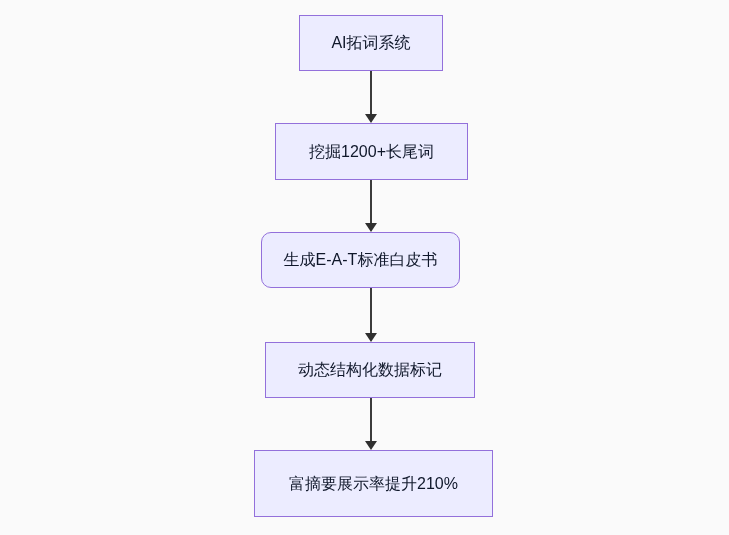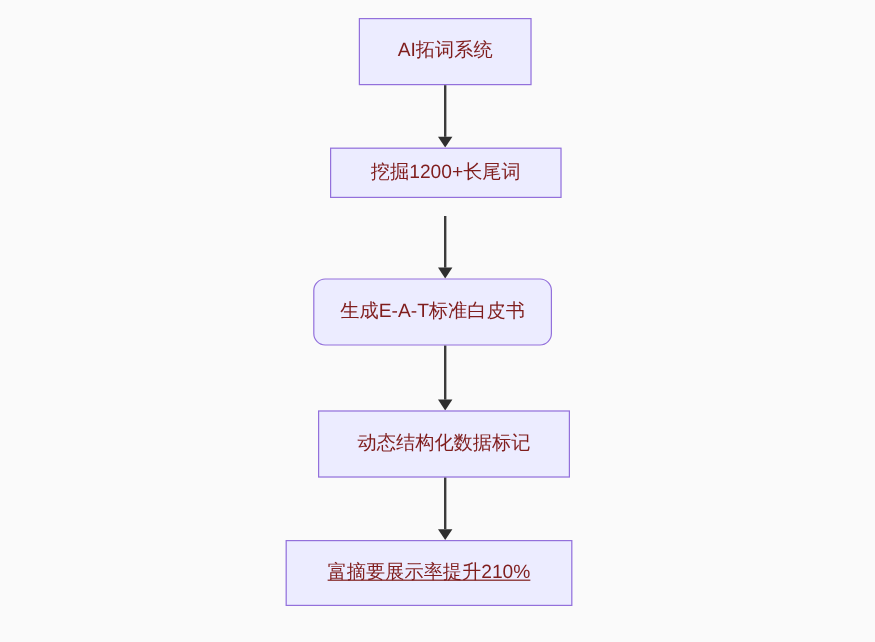--- a/index.html
+++ b/index.html
@@ -15,34 +15,34 @@
     position: relative;
     width: 729px;
     height: 535px;
     background: #fafafa;
   }
   .node {
     position: absolute;
     box-sizing: border-box;
     background: #ECECFF;
     border: 1px solid #9370DB;
-    color: #7f1d1d;
+    color: #0f172a;
     display: flex;
     align-items: center;
     justify-content: center;
     font-size: 16px;
     line-height: 1.2;
     text-align: center;
     white-space: nowrap;
   }
   #node-0 { left: 299px; top: 15px;  width: 144px; height: 56px; }
-  #node-1 { left: 275px; top: 123px; width: 193px; height: 42px; }
+  #node-1 { left: 275px; top: 123px; width: 193px; height: 57px; }
   #node-2 { left: 261px; top: 232px; width: 199px; height: 56px; border-radius: 10px; }
   #node-3 { left: 265px; top: 342px; width: 210px; height: 56px; align-items: center; }
-  #node-4 { left: 238px; top: 450px; width: 239px; height: 55px; text-decoration: underline; }
+  #node-4 { left: 254px; top: 450px; width: 239px; height: 67px; }
 
   .arrow {
     position: absolute;
     left: 365px;
     width: 12px;
     display: flex;
     flex-direction: column;
     align-items: center;
   }
   #arrow-0 { top: 71px;  height: 52px; }

